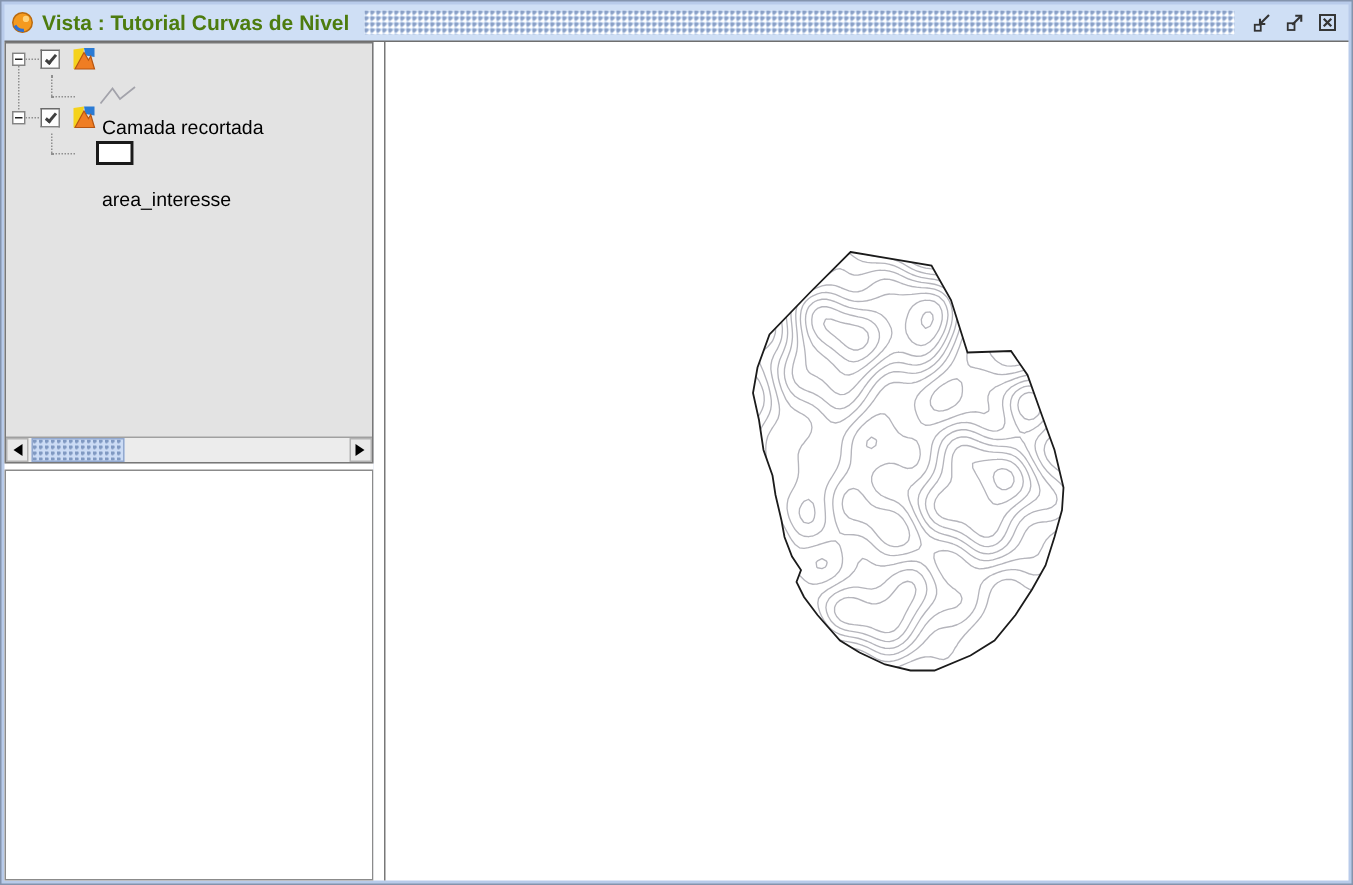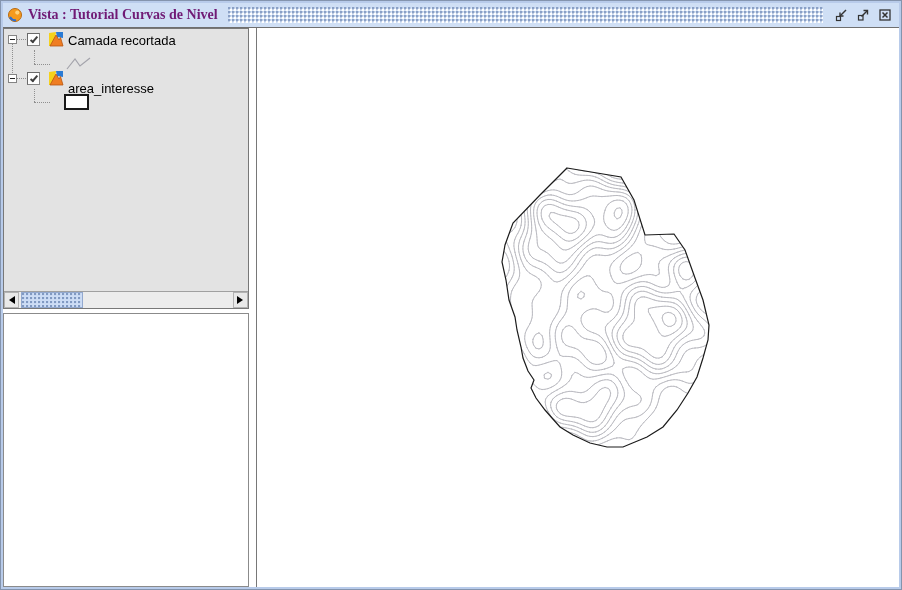--- a/index.html
+++ b/index.html
@@ -8,21 +8,21 @@
     position:relative;width:902px;height:590px;
     border:1px solid #8494ad;background:#b8cbea;padding:2px;
     font-family:"Liberation Sans","DejaVu Sans",sans-serif;
   }
   
   .titlebar{
     height:25px;display:flex;align-items:center;gap:5px;
     background:#cfdff5;border-bottom:1px solid #6f6f6f;padding:0 4px;
   }
   .app-icon{width:16px;height:16px;flex:0 0 auto;display:block;}
-  .title{font-size:14px;font-weight:bold;color:#701a75;white-space:nowrap;padding-bottom:1px;font-family:Liberation Serif, serif;}
+  .title{font-size:14px;font-weight:bold;color:#4d7c0f;white-space:nowrap;padding-bottom:1px;}
   .bumps{
     flex:1;height:16px;margin:0 5px;
     background-color:#cfdff5;
     background-image:
       radial-gradient(circle at 1px 1px,#8aa0c6 32%,transparent 40%),
       radial-gradient(circle at 3px 3px,#ffffff 32%,transparent 40%);
     background-size:4px 4px;
   }
   .controls{display:flex;gap:6px;align-items:center;margin-right:2px;}
   .wbtn{width:16px;height:16px;padding:0;border:0;background:transparent;display:grid;place-items:center;cursor:pointer;}
@@ -41,21 +41,21 @@
   .toggle .minus{width:5px;height:1px;background:#222;}
   .dotv{position:absolute;width:0;border-left:1px dotted #8f8f8f;}
   .doth{position:absolute;height:0;border-top:1px dotted #8f8f8f;}
   .checkbox{
     position:absolute;width:13px;height:13px;background:#fdfdfd;cursor:pointer;
     border:1px solid #848484;border-top-color:#6a6a6a;border-left-color:#6a6a6a;
     display:grid;place-items:center;
   }
   .checkbox .check{width:4px;height:8px;border-right:2px solid #3f3f3f;border-bottom:2px solid #3f3f3f;transform:rotate(40deg);margin-top:-2px;}
   .layer-icon{position:absolute;width:16px;height:16px;}
-  .tree-label{position:absolute;font-size:13px;color:#000;white-space:nowrap;cursor:default;}
+  .tree-label{position:absolute;font-size:13px;color:#000;white-space:nowrap;cursor:default;margin-top:44px;}
   .sym-line{position:absolute;width:26px;height:16px;cursor:pointer;}
   .sym-rect{position:absolute;width:25px;height:16px;background:#fff;border:2px solid #1a1a1a;cursor:pointer;}
   
   .hscroll{position:absolute;left:0;right:0;bottom:0;height:17px;background:#ececec;border-top:1px solid #a0a0a0;display:flex;}
   .sbtn{width:15px;flex:0 0 auto;display:grid;place-items:center;background:#e9e9e9;border:1px solid #b3b3b3;cursor:pointer;}
   .arr-l{width:0;height:0;border:4px solid transparent;border-right:6px solid #000;margin-left:-3px;}
   .arr-r{width:0;height:0;border:4px solid transparent;border-left:6px solid #000;margin-right:-3px;}
   .thumb{
     width:62px;flex:0 0 auto;margin:0 0 0 2px;cursor:grab;
     background-color:#ccdcf5;

